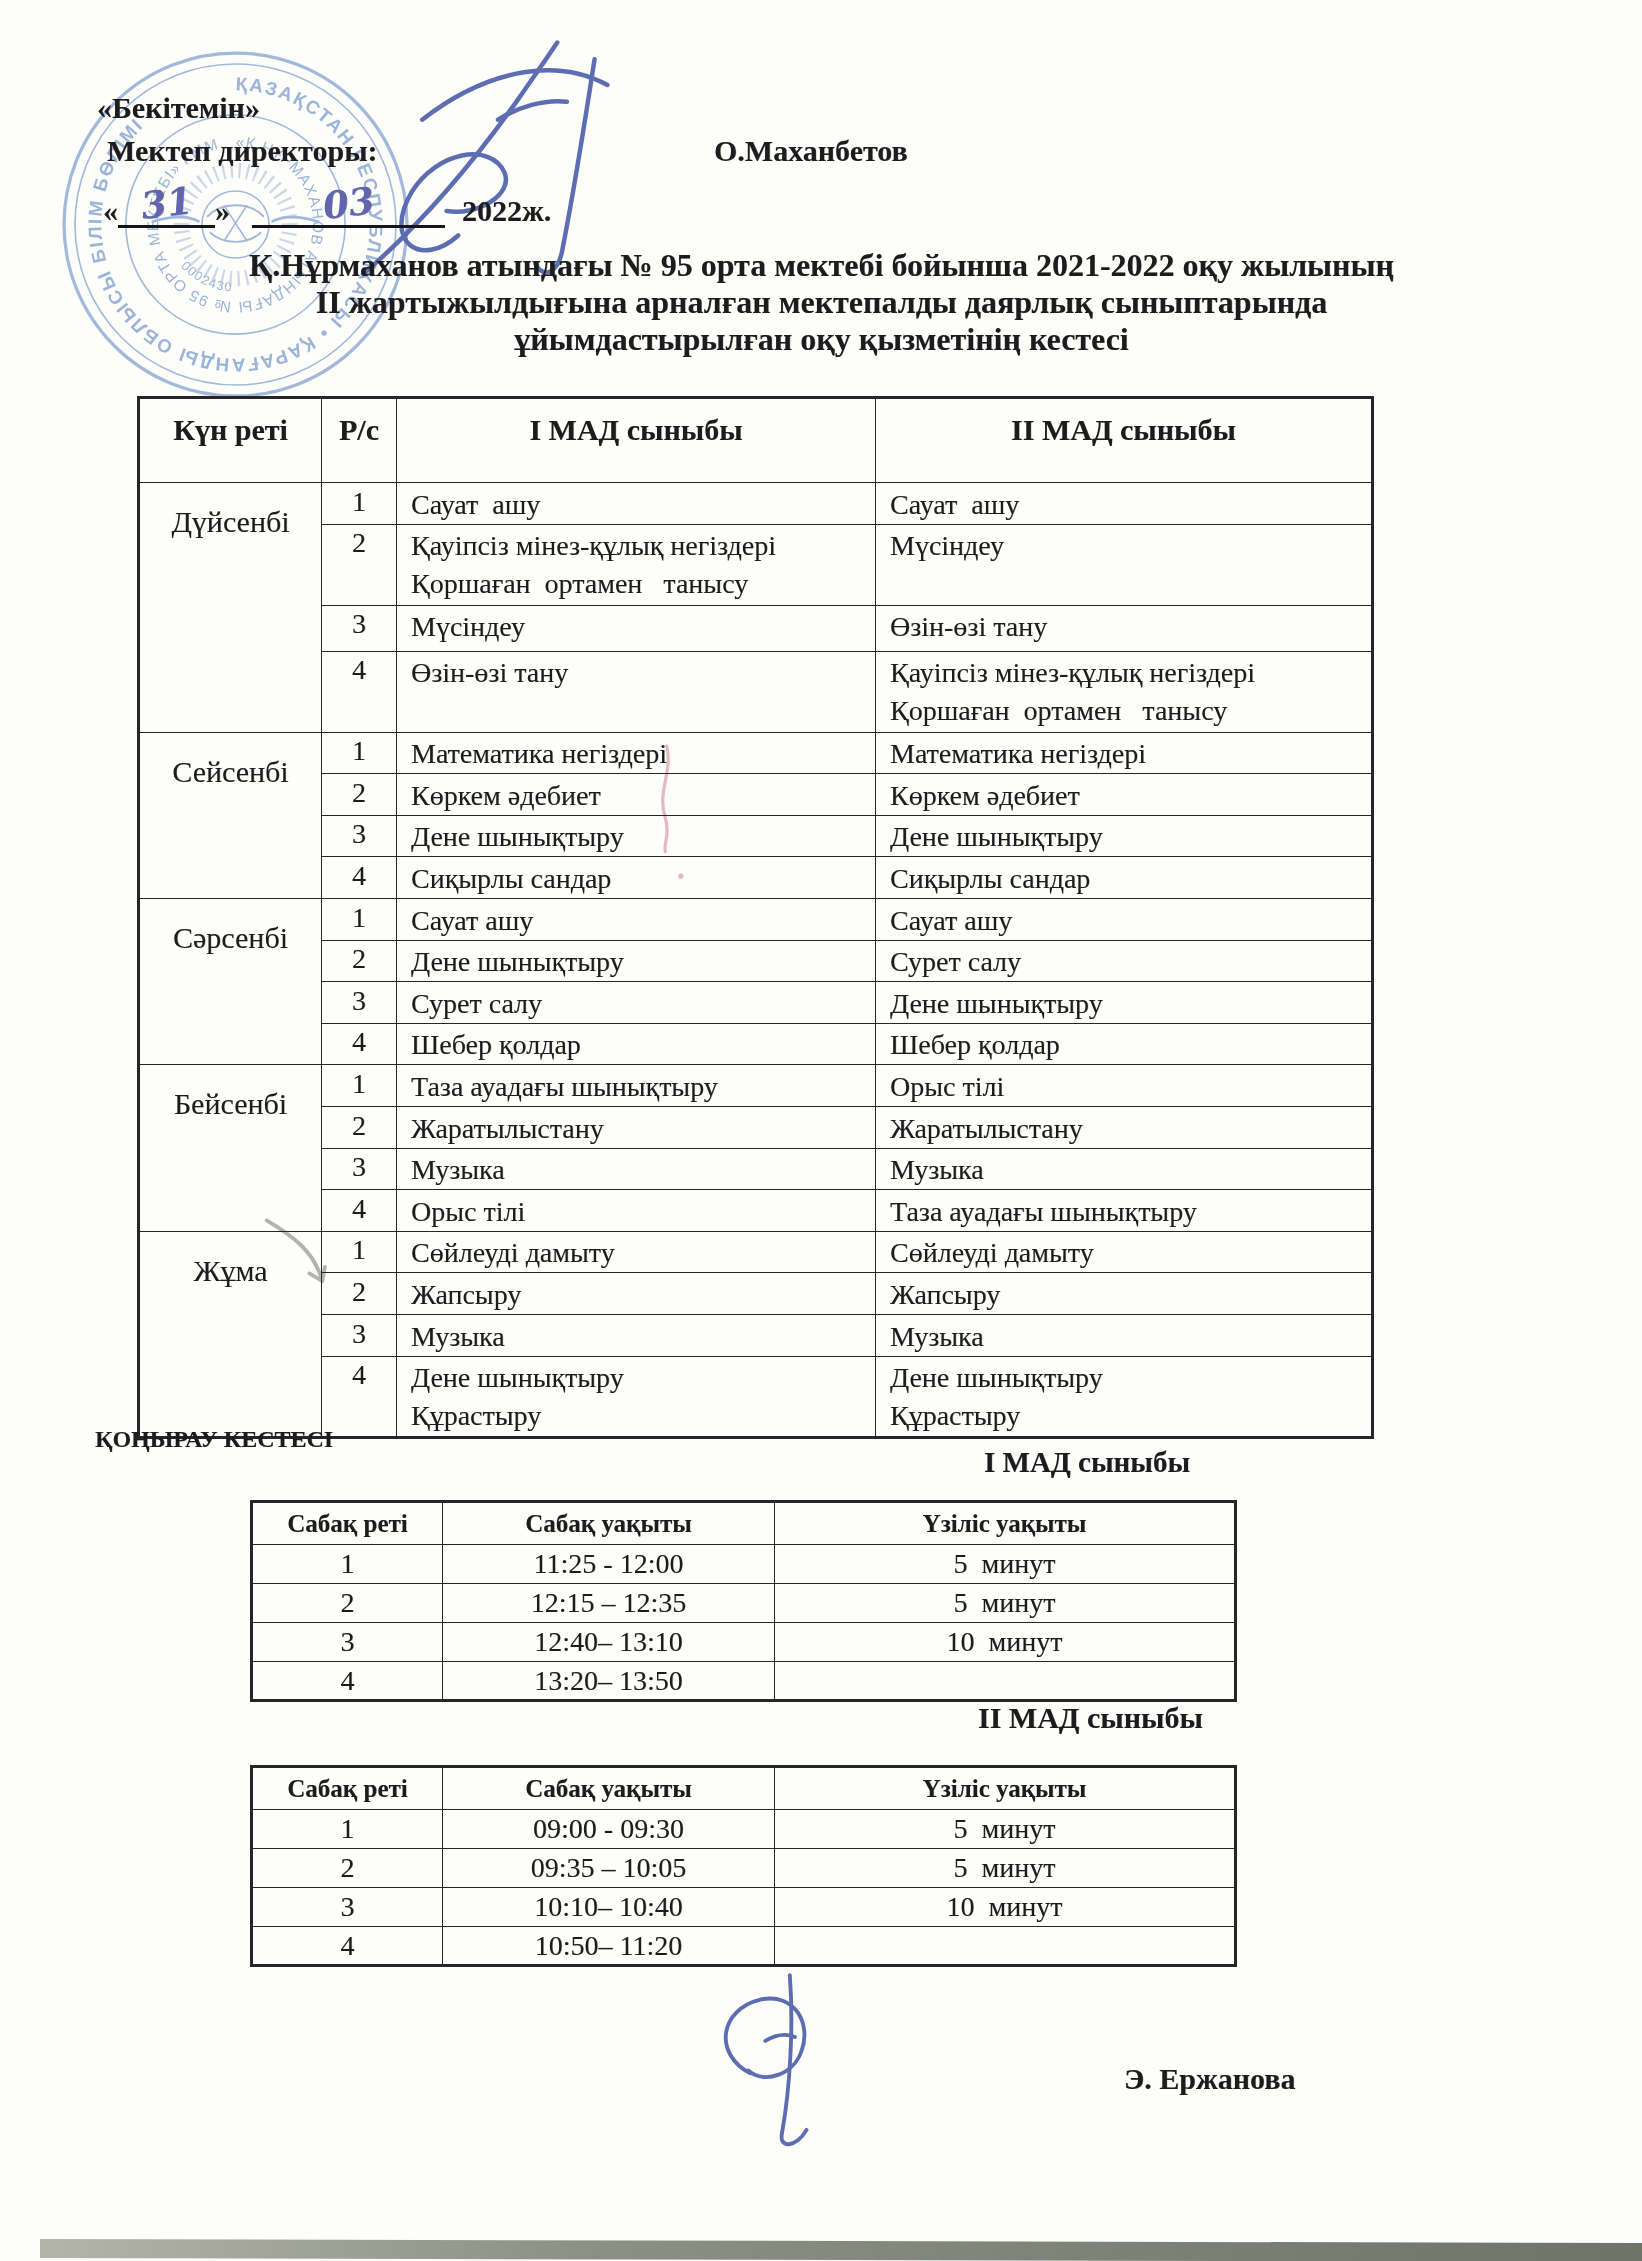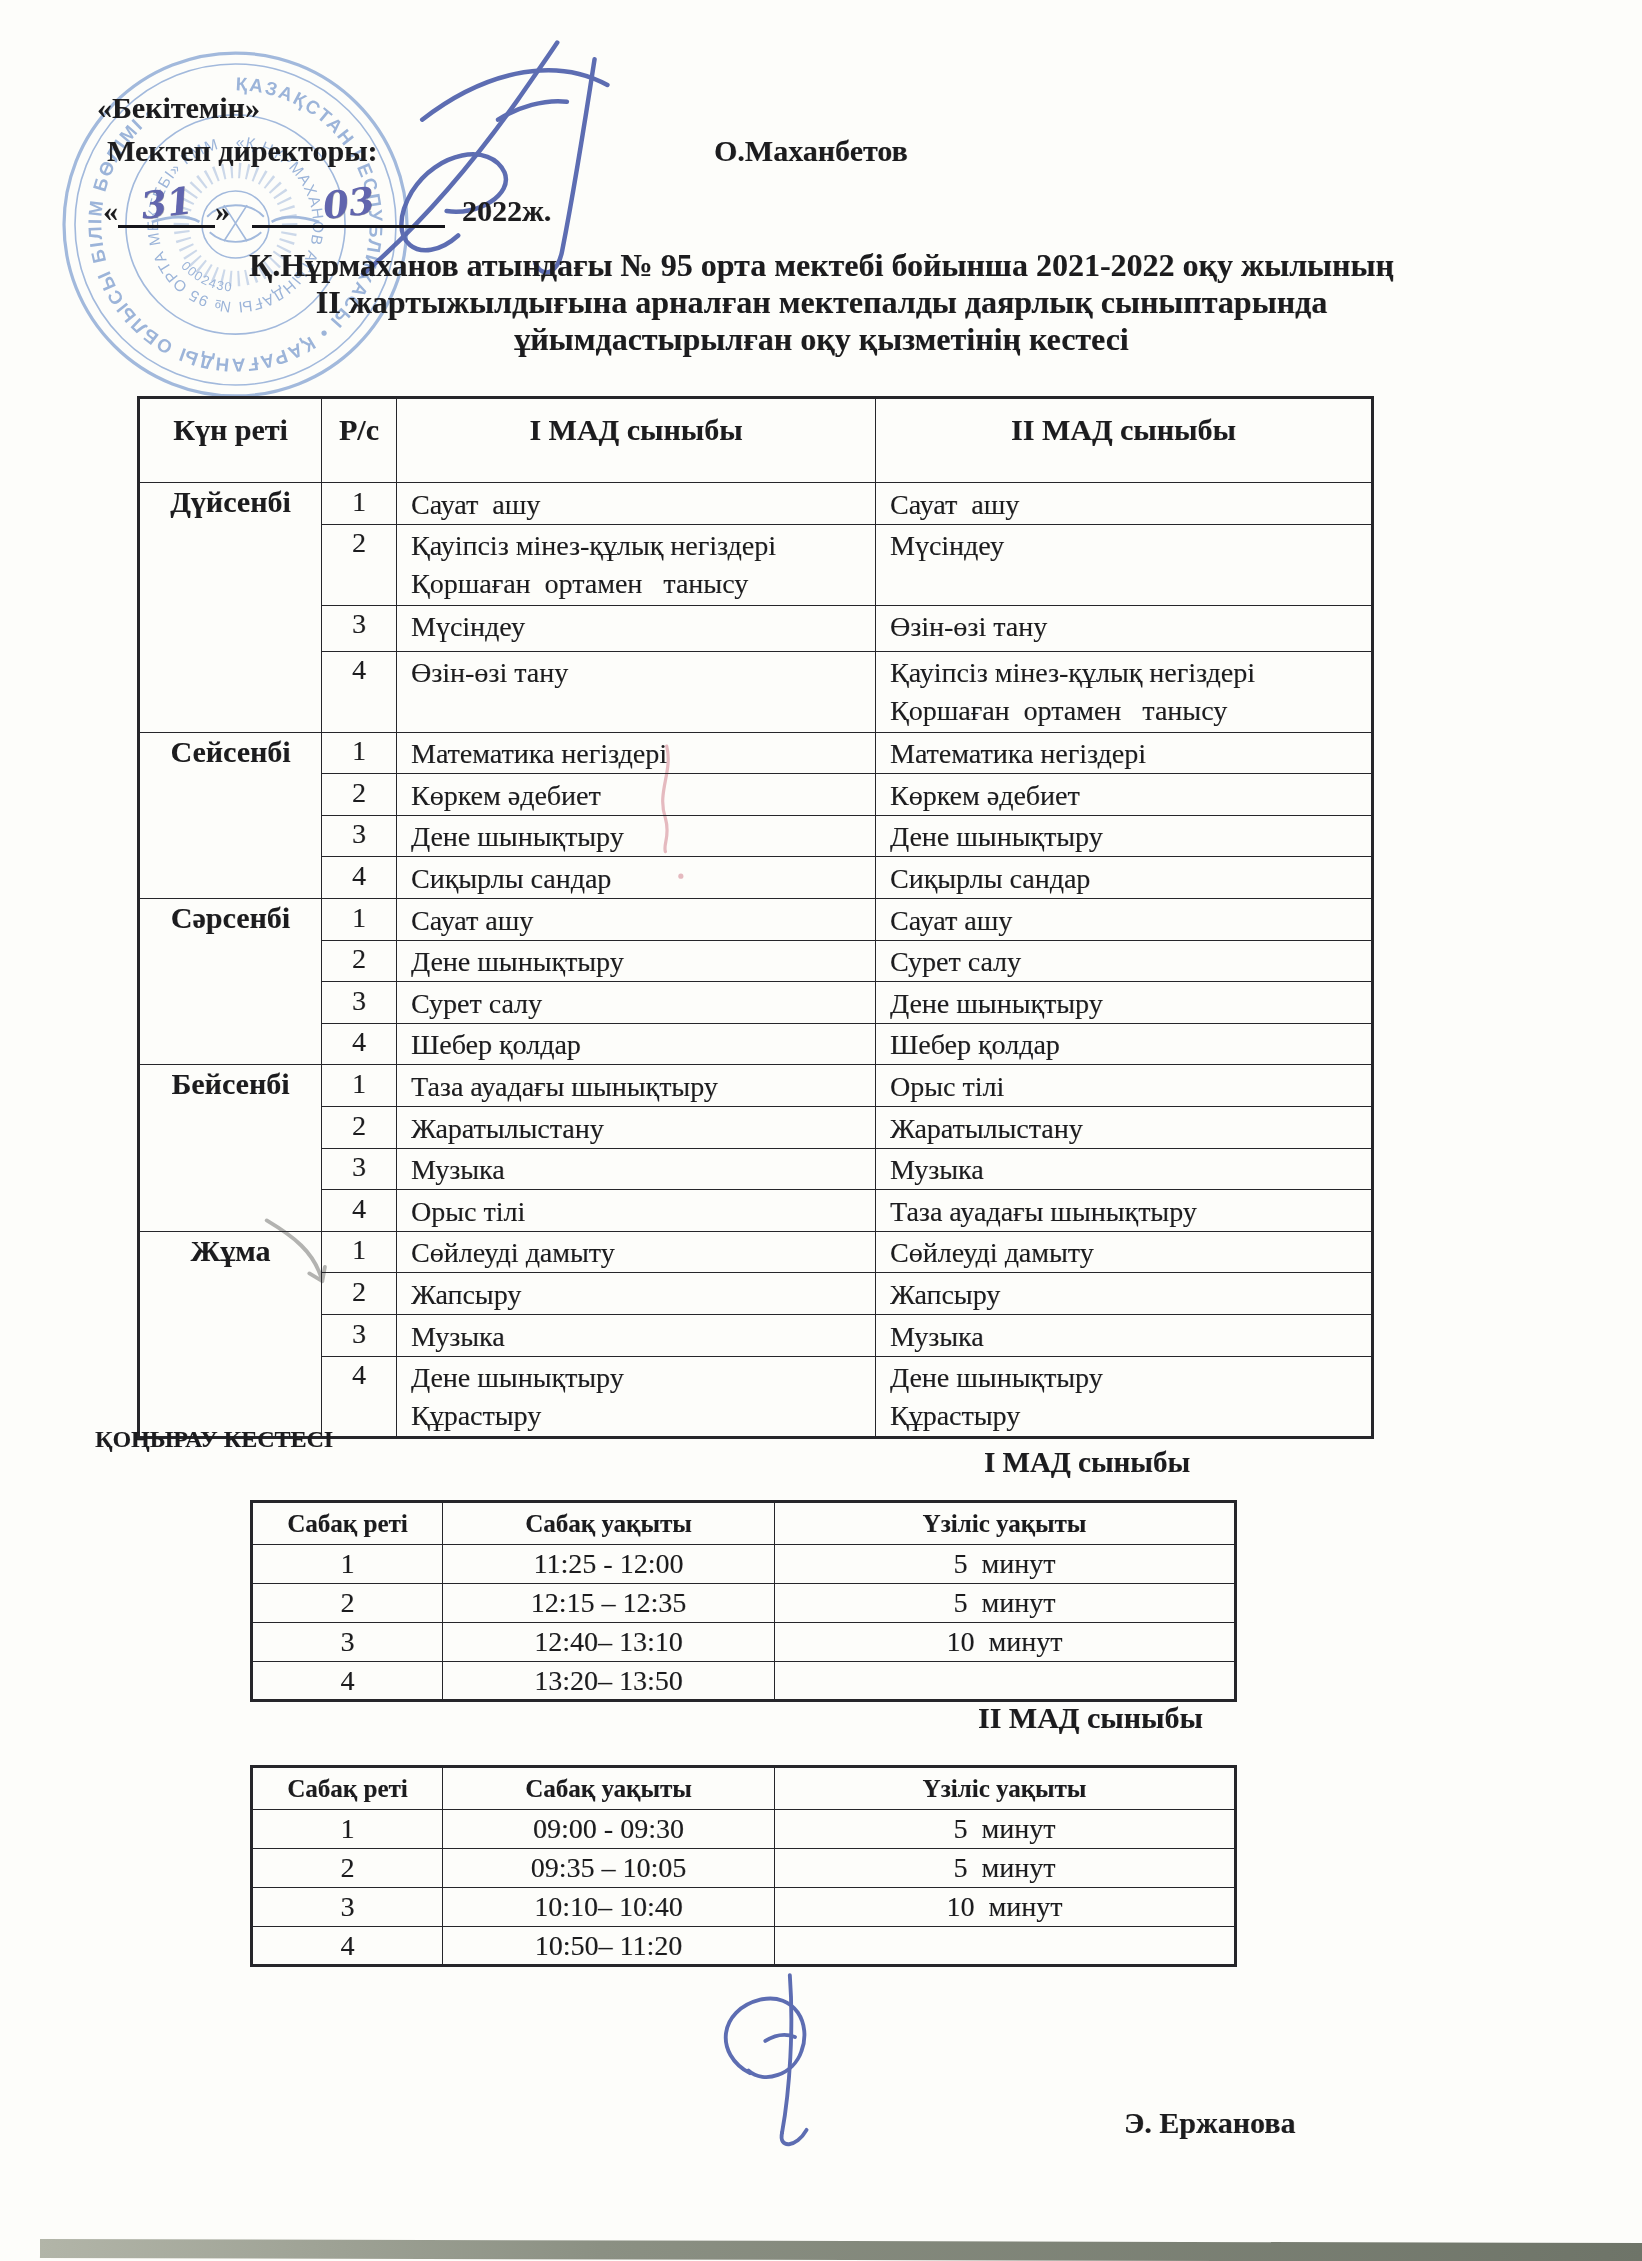--- a/index.html
+++ b/index.html
@@ -44,40 +44,40 @@
   
   #schedule-wrap { left:137px; top:396px; z-index:3; }
   table { border-collapse:collapse; table-layout:fixed; }
   .sched { width:1234px; border:3.9px solid #26262a; }
   .sched td { border:1.9px solid #26262a; vertical-align:top; font-size:28px; }
   .sched tr { height:39px; }
   .sched tr.hdr  { height:85px; }
   .sched tr.tall { height:81px; }
   .sched tr.mid  { height:46px; }
   .sched td.hd { font-weight:bold; text-align:center; padding-top:14px; font-size:30px;margin-left:32px; }
-  .sched td.day { font-weight:bold; text-align:center; padding-top:2px; font-size:30px; }
+  .sched td.day { font-weight:normal; text-align:center; padding-top:22px; font-size:30px; }
   .sched td.num { text-align:center; padding-top:2.6px; }
   .sched td.subj { padding:2.6px 6.4px 0 14px; }
   .ln { line-height:38px; white-space:pre-wrap; }
 
   
   #bells-heading { left:95px; top:1426px; font-size:24px; z-index:3; }
   #bell1-label   { left:984px; top:1446px; font-size:29px; z-index:3; }
   #bell2-label   { left:978px; top:1701px; font-size:30px; z-index:3; }
   .bell { width:984px; border:3.2px solid #26262a; }
   .bell td { border:1.9px solid #26262a; text-align:center; vertical-align:middle; font-size:28px; white-space:pre-wrap; }
   .bell tr { height:39px; }
   .bell tr.hdr { height:43px; }
   .bell td.hd { font-weight:bold; font-size:25px; }
   #bell-table-1 { left:250px; top:1500px; z-index:3; }
   #bell-table-2 { left:250px; top:1765px; z-index:3; }
 
   
   #footer-block { left:222px; top:2027px; font-size:30px; font-weight:bold; line-height:39px; z-index:3; }
-  #deputy-name  { left:1124px; top:2062px; font-size:30px; font-weight:bold; z-index:3;margin-top:44px; }
+  #deputy-name  { left:1124px; top:2062px; font-size:30px; font-weight:bold; z-index:3; }
 
   
   #scan-edge {
     left:40px; top:2241px; width:1603px; height:19.3px; z-index:4;
     background:linear-gradient(90deg,#b2b5a8 0%,#8b9083 35%,#6e7468 100%);
     transform:rotate(0.15deg);
   }
 </style>
 </head>
 <body>

